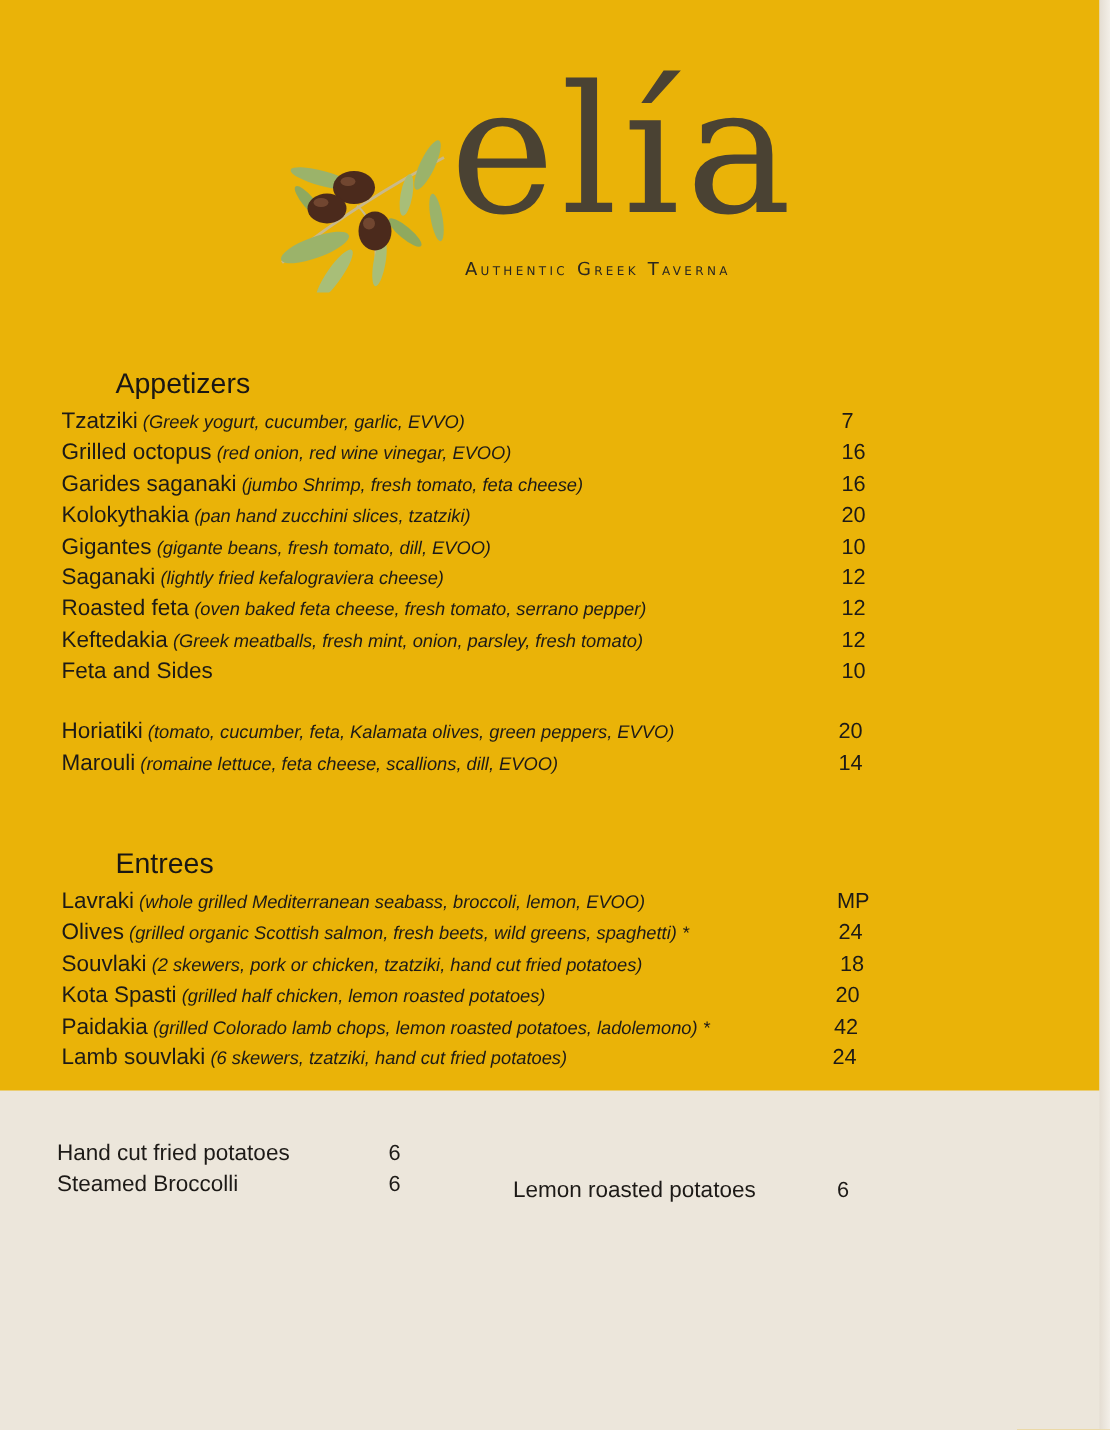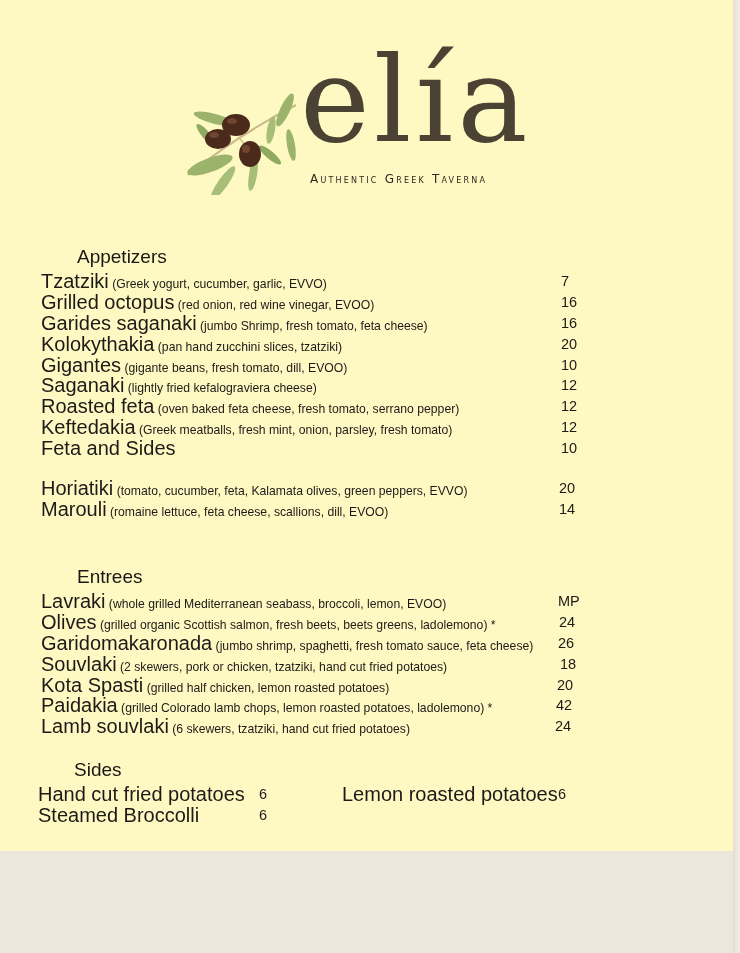--- a/index.html
+++ b/index.html
@@ -1,20 +1,20 @@
 <!DOCTYPE html>
 <html><head>
   <meta charset="utf-8">
   <style>
     * { margin: 0; padding: 0; box-sizing: border-box; }
     html, body { width: 740px; height: 953px; overflow: hidden; background: #ece6db; }
     body { position: relative; font-family: "Liberation Sans", "DejaVu Sans", sans-serif; color: #1d1a17; }
     .page {
-      position: absolute; left: 0; top: 0; width: 733px; height: 851px;
-      background: #fef9c3;
+      position: absolute; left: 0; top: 0; width: 733px; height: 727px;
+      background: #eab308;
     }
     .page-edge {
       position: absolute; left: 733px; top: 0; width: 7px; height: 953px;
       background: linear-gradient(to right, #e4ddd2, #f3efe8);
     }
     
     .logo { position: absolute; left: 178px; top: 55px; width: 390px; height: 140px; }
     .logo svg { position: absolute; left: 0; top: 20px; }
     .wordmark {
       position: absolute; left: 122px; top: -14px;
@@ -23,22 +23,22 @@
     }
     .tagline {
       position: absolute; left: 132px; top: 117px;
       font-family: "DejaVu Sans", sans-serif; font-size: 12px; letter-spacing: 2.2px;
       color: #2b2720; font-variant: small-caps; white-space: nowrap;
     }
     
     .section { position: absolute; left: 41px; width: 560px; }
     .section-title { font-size: 19px; line-height: 22px; margin-bottom: 3px; color: #1a1714; margin-left: 36px; }
     .item { position: relative; height: 20.9px; white-space: nowrap; }
-    .item .name { font-size: 20px; line-height: 20px; }
-    .item .desc { font-size: 12.2px; line-height: 20px; }
+    .item .name { font-size: 15px; line-height: 20px; }
+    .item .desc { font-size: 12.2px; line-height: 20px; font-style: italic; }
     .item .price { position: absolute; top: 0; font-size: 14.5px; line-height: 20px; }
     .sides .item { height: 21px; }
     .footnote {
       position: absolute; left: 40px; top: 844px; width: 680px;
       font-size: 11.3px; line-height: 17px; color: #221f1b;
     }
   </style>
 </head>
 <body>
 
@@ -85,29 +85,27 @@
   </div>
 
   <div class="section" style="top:478px;">
     <div class="item"><span class="name">Horiatiki</span><span class="desc"> (tomato, cucumber, feta, Kalamata olives, green peppers, EVVO)</span><span class="price" style="left:518px">20</span></div>
     <div class="item"><span class="name">Marouli</span><span class="desc"> (romaine lettuce, feta cheese, scallions, dill, EVOO)</span><span class="price" style="left:518px">14</span></div>
   </div>
 
   <div class="section" style="top:566px;">
     <div class="section-title">Entrees</div>
     <div class="item"><span class="name">Lavraki</span><span class="desc"> (whole grilled Mediterranean seabass, broccoli, lemon, EVOO)</span><span class="price" style="left:517px">MP</span></div>
-    <div class="item"><span class="name">Olives</span><span class="desc"> (grilled organic Scottish salmon, fresh beets, beets greens, ladolemono) *</span><span class="price" style="left:518px">24</span></div>
-    <div class="item"><span class="name">Garidomakaronada</span><span class="desc"> (jumbo shrimp, spaghetti, fresh tomato sauce, feta cheese)</span><span class="price" style="left:517px">26</span></div>
+    <div class="item"><span class="name">Olives</span><span class="desc"> (grilled organic Scottish salmon, fresh beets, wild greens, spaghetti) *</span><span class="price" style="left:518px">24</span></div>
     <div class="item"><span class="name">Souvlaki</span><span class="desc"> (2 skewers, pork or chicken, tzatziki, hand cut fried potatoes)</span><span class="price" style="left:519px">18</span></div>
     <div class="item"><span class="name">Kota Spasti</span><span class="desc"> (grilled half chicken, lemon roasted potatoes)</span><span class="price" style="left:516px">20</span></div>
     <div class="item"><span class="name">Paidakia</span><span class="desc"> (grilled Colorado lamb chops, lemon roasted potatoes, ladolemono) *</span><span class="price" style="left:515px">42</span></div>
     <div class="item"><span class="name">Lamb souvlaki</span><span class="desc"> (6 skewers, tzatziki, hand cut fried potatoes)</span><span class="price" style="left:514px">24</span></div>
   </div>
 
   <div class="section sides" style="top:759px; left:38px; width:560px;">
-    <div class="section-title">Sides</div>
     <div class="item"><span class="name">Hand cut fried potatoes</span><span class="price" style="left:221px">6</span></div>
     <div class="item"><span class="name">Steamed Broccolli</span><span class="price" style="left:221px">6</span></div>
     <div class="item" style="position:absolute; top:25px; left:304px; width:240px;"><span class="name">Lemon roasted potatoes</span><span class="price" style="left:216px">6</span></div>
   </div>
 
 </div>
 <div class="page-edge"></div>
 
 </body></html>

